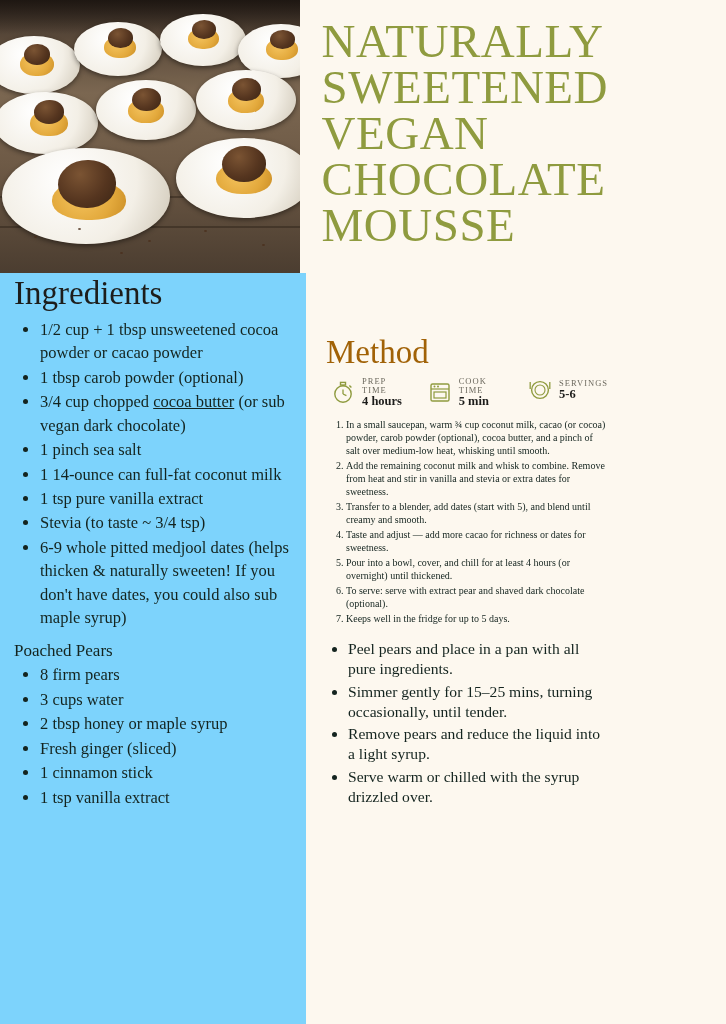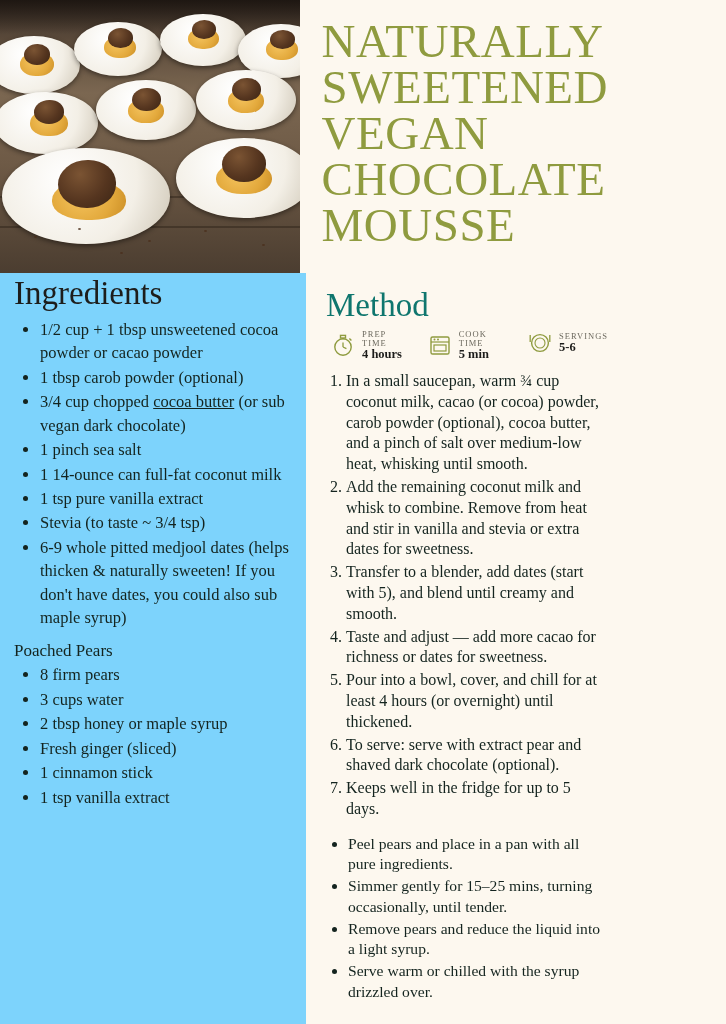--- a/index.html
+++ b/index.html
@@ -107,21 +107,21 @@
     padding: 14px 16px 10px 20px;
     position: relative;
   }
   h2.section {
     margin: 0 0 6px 0;
     font-size: 33px;
     font-weight: 400;
     color: #1d1d1b;
     font-family: "Liberation Serif", serif;
   }
-  h2.section.method { color: #0f766e; }
+  h2.section.method { color: #a16207; margin-top: 47px; }
 
   ul.ing {
     margin: 0;
     padding-left: 26px;
     font-size: 16.5px;
     line-height: 1.42;
     color: #14241f;
   }
   ul.ing li { margin-bottom: 1px; }
   .underline { text-decoration: underline; }
@@ -152,21 +152,21 @@
     font-size: 12.5px;
     color: #1d1d1b;
     font-weight: bold;
     display: block;
   }
   .meta svg { display: block; }
 
   ol.method {
     margin: 0;
     padding-left: 20px;
-    font-size: 16px;
+    font-size: 10px;
     line-height: 1.3;
     color: #14241f;
   }
   ol.method li { margin-bottom: 2px; }
 
   ul.pears {
     margin: 14px 0 0 0;
     padding-left: 22px;
     font-size: 15.6px;
     line-height: 1.3;

